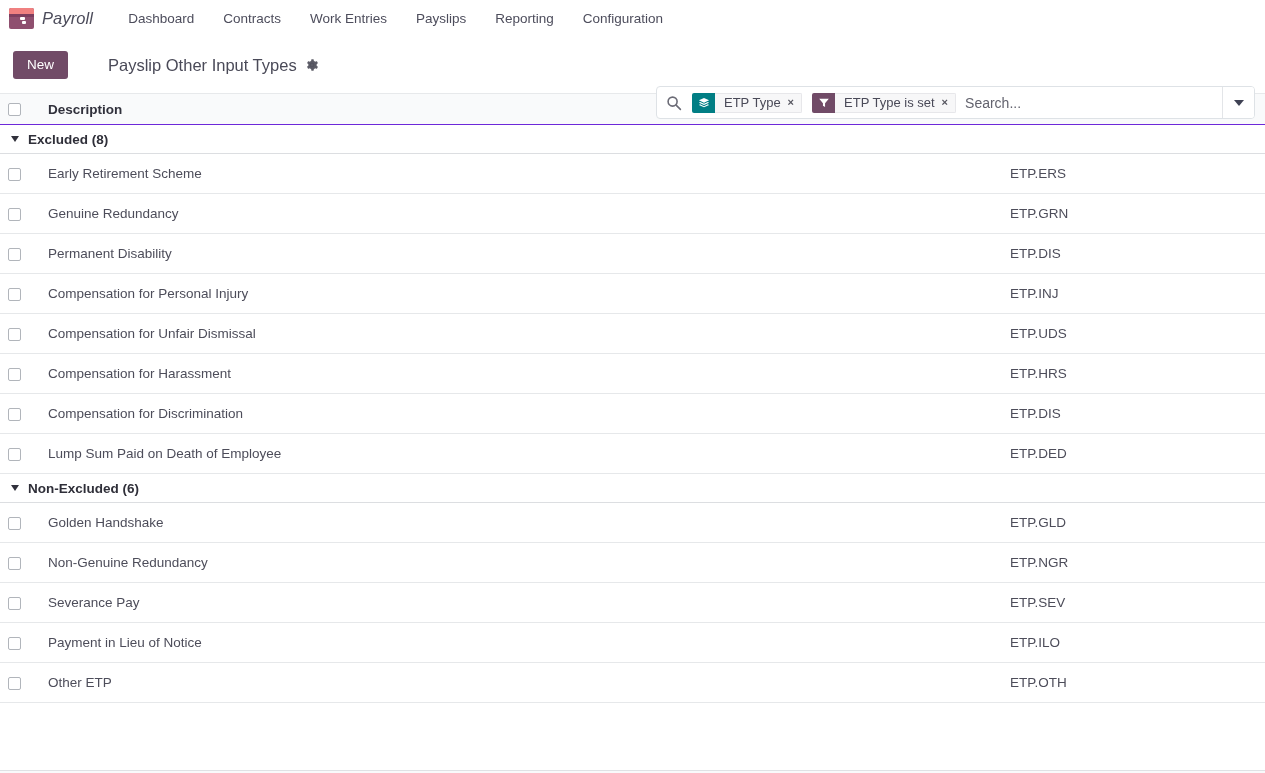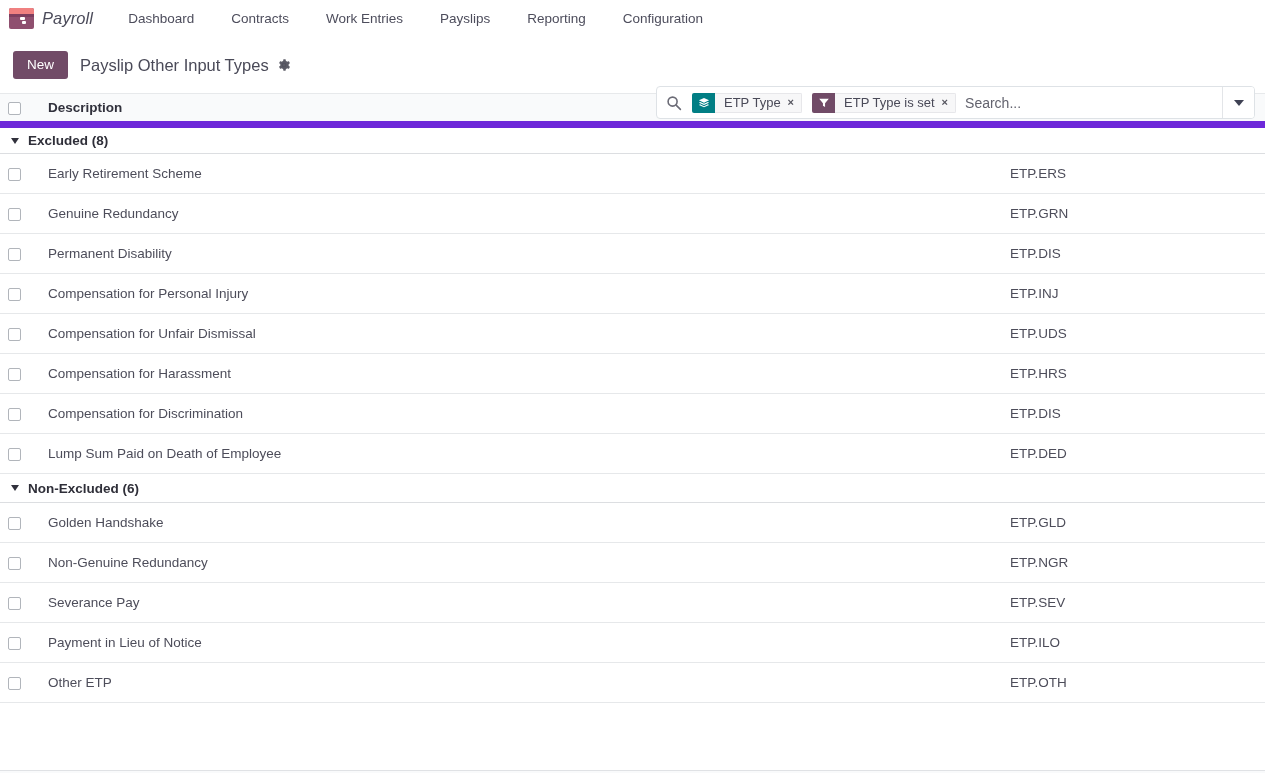--- a/index.html
+++ b/index.html
@@ -63,21 +63,21 @@
   }
   .brand-name {
     font-size: 16.5px;
     color: #4b4b5a;
     letter-spacing: 0.1px;
     white-space: nowrap;
   }
   .nav-items {
     display: flex;
     align-items: center;
-    gap: 11px;
+    gap: 3px;
   }
   .nav-item {
     font-size: 13.5px;
     color: #4d4d5c;
     padding: 7px 13px;
     cursor: pointer;
     white-space: nowrap;
     border-radius: 2px;
   }
 
@@ -104,20 +104,21 @@
   .breadcrumb {
     display: flex;
     align-items: center;
     gap: 8px;
     margin-left: 12px;
   }
   .page-title {
     font-size: 16.5px;
     color: #4a4a58;
     white-space: nowrap;
+    margin-left: 28px;
   }
   .gear-icon {
     width: 14px; height: 14px;
     cursor: pointer;
     display: inline-flex;
     align-items: center;
     color: #53535f;
   }
 
   
@@ -224,21 +225,21 @@
     overflow: hidden;
     background: #ffffff;
   }
   table.o-list {
     width: 100%;
     border-collapse: collapse;
     table-layout: fixed;
   }
   table.o-list thead th {
     background: #f9fafb;
-    border-bottom: 7px solid #6d28d9;
+    border-bottom: 1px solid #6d28d9;
     border-top: 1px solid #e7e9eb;
     height: 31px;
     font-size: 13.5px;
     font-weight: bold;
     color: #31313c;
     text-align: left;
     padding: 0 8px;
     white-space: nowrap;
     user-select: none;
   }

